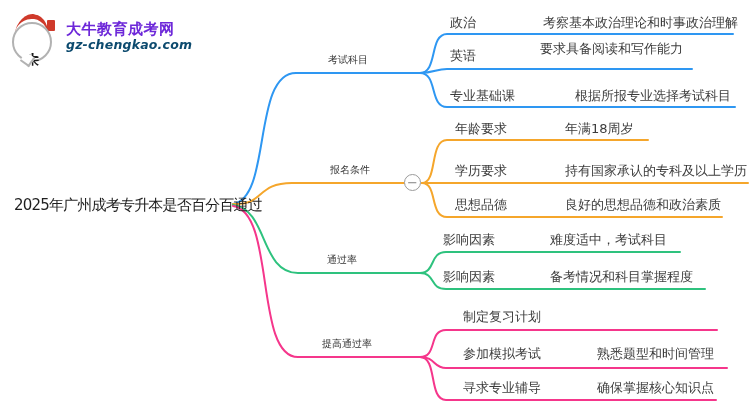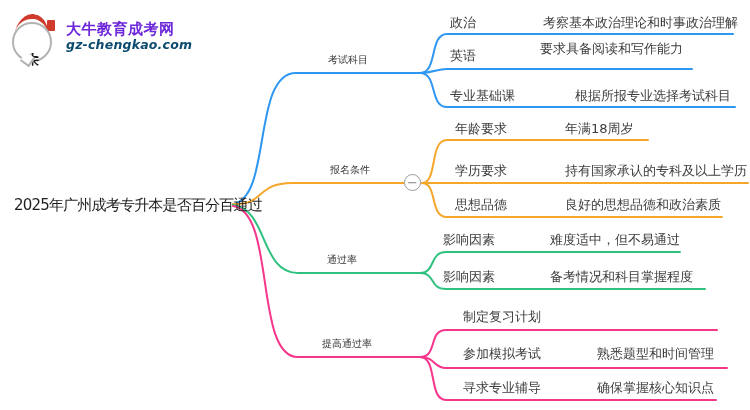--- a/index.html
+++ b/index.html
@@ -116,21 +116,21 @@
   <div class="collapse-btn">−</div>
   <div class="node" style="left:455px;top:122px;">年龄要求</div>
   <div class="node" style="left:565px;top:122px;">年满18周岁</div>
   <div class="node" style="left:455px;top:164px;">学历要求</div>
   <div class="node" style="left:565px;top:164px;">持有国家承认的专科及以上学历</div>
   <div class="node" style="left:455px;top:198px;">思想品德</div>
   <div class="node" style="left:565px;top:198px;">良好的思想品德和政治素质</div>
 
   <div class="node l1" style="left:327px;top:252px;">通过率</div>
   <div class="node" style="left:443px;top:233px;">影响因素</div>
-  <div class="node" style="left:550px;top:233px;">难度适中，但不易通过</div>
+  <div class="node" style="left:550px;top:233px;">难度适中，考试科目</div>
   <div class="node" style="left:443px;top:270px;">影响因素</div>
   <div class="node" style="left:550px;top:270px;">备考情况和科目掌握程度</div>
 
   <div class="node l1" style="left:322px;top:336px;">提高通过率</div>
   <div class="node" style="left:463px;top:310px;">制定复习计划</div>
   <div class="node" style="left:463px;top:347px;">参加模拟考试</div>
   <div class="node" style="left:597px;top:347px;">熟悉题型和时间管理</div>
   <div class="node" style="left:463px;top:381px;">寻求专业辅导</div>
   <div class="node" style="left:597px;top:381px;">确保掌握核心知识点</div>
 

